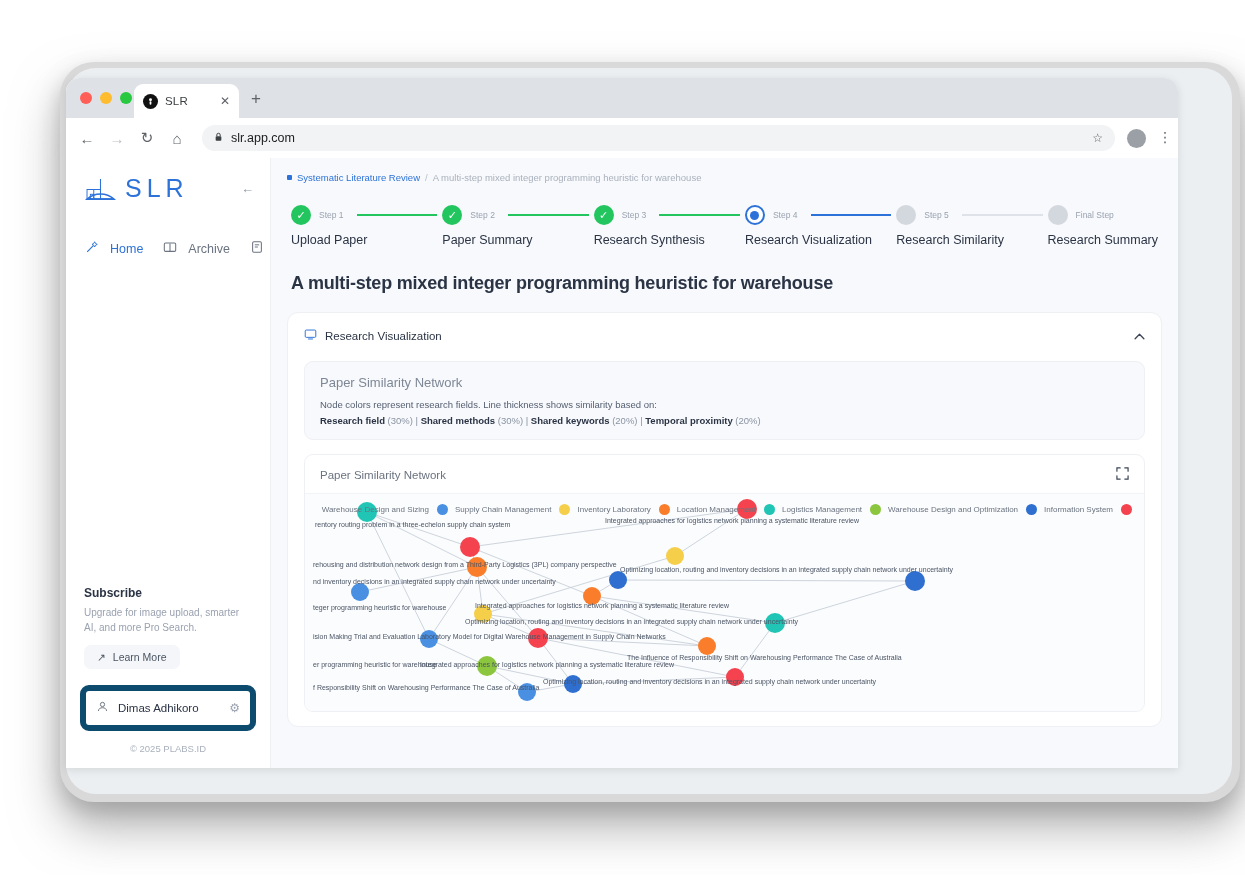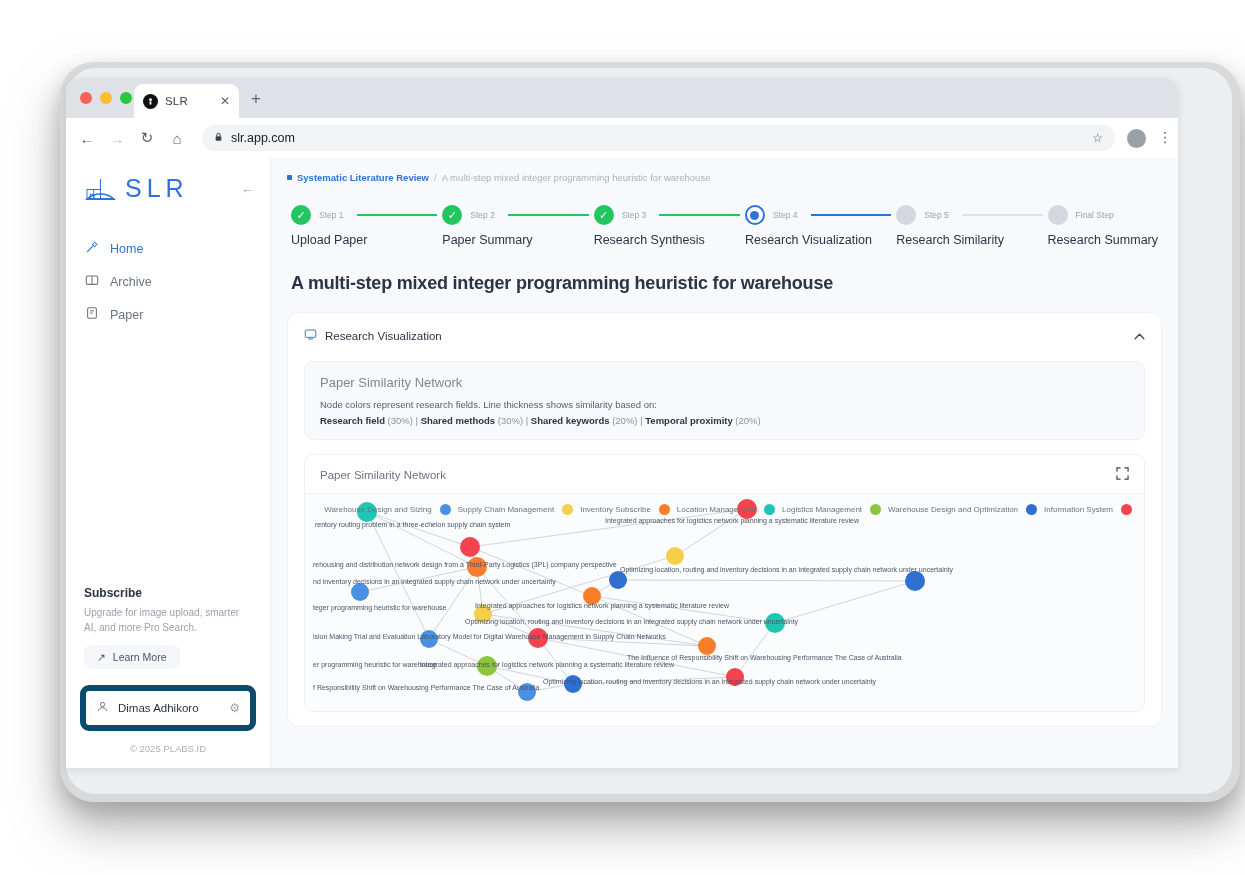--- a/index.html
+++ b/index.html
@@ -61,21 +61,21 @@
   
   .app{ display:flex; height:610px; background:#fff; }
 
   
   .sidebar{ width:205px; background:#fff; border-right:1px solid #eef0f3;
     display:flex; flex-direction:column; padding:16px 0 0 0; flex-shrink:0;}
   .brandrow{ display:flex; align-items:center; padding:0 16px 0 18px; gap:6px; margin-bottom:30px;}
   .brand-logo{ width:33px;height:26px; }
   .brand-text{ font-size:25px; color:#2d72d9; letter-spacing:5px; font-weight:300; margin-left:2px;}
   .collapse{ margin-left:auto; color:#8c96a8; font-size:13px; cursor:pointer; }
-  .nav{ display:flex; flex-direction:column; gap:2px; padding:0 10px; }
+  .nav{ display:flex; flex-direction:row; gap:2px; padding:0 10px; }
   .navitem{ display:flex; align-items:center; gap:11px; padding:7px 9px; border-radius:7px;
     font-size:12.5px; color:#6b7380; cursor:pointer; }
   .navitem.active{ color:#2d72d9; }
   .navitem svg{ flex-shrink:0; }
   .side-spacer{ flex:1; }
   .subscribe{ padding:0 18px 0 18px; }
   .sub-title{ font-size:12px; font-weight:bold; color:#2b3445; margin-bottom:6px;}
   .sub-desc{ font-size:10px; color:#9aa2b0; line-height:1.45; margin-bottom:10px;}
   .learn{ display:inline-flex; align-items:center; gap:7px; background:#f4f6f9;
     border:none; border-radius:7px; padding:6px 13px; font-size:10.5px; color:#4b5563;
@@ -83,21 +83,21 @@
   .userbox{ margin:16px 14px 0 14px; border:6px solid #0c4a6e; border-radius:9px;
     padding:8px 10px; display:flex; align-items:center; gap:9px; cursor:pointer;}
   .user-name{ font-size:11.5px; color:#2b3445; }
   .gear{ margin-left:auto; color:#9aa2b0; font-size:12px;}
   .copyright{ text-align:center; font-size:9.5px; color:#aab1bd; padding:12px 0 14px 0;}
 
   
   .main{ flex:1; background:#f7f9fc; padding:14px 16px 0 16px; overflow:hidden;}
   .breadcrumb{ display:flex; align-items:center; gap:5px; font-size:9.5px; margin-bottom:22px;}
   .bc-dot{ width:5px;height:5px;border-radius:1px;background:#2d72d9;}
-  .bc-link{ color:#2d72d9; font-weight:bold; cursor:pointer;}
+  .bc-link{ color:#2d72d9; font-weight:normal; cursor:pointer;}
   .bc-sep{ color:#b8bfca; }
   .bc-cur{ color:#aab1bd; }
 
   
   .stepper{ display:flex; padding:0 4px; margin-bottom:26px;}
   .step{ flex:1; }
   .step:last-child{ flex:0 0 auto; }
   .step-top{ display:flex; align-items:center; gap:8px;}
   .circle{ width:20px;height:20px;border-radius:50%; flex-shrink:0;
     display:flex;align-items:center;justify-content:center; }
@@ -435,21 +435,21 @@
               <div class="legend">
                   <div class="leg">
                     <span class="leg-txt">Warehouse Design and Sizing</span>
                     <span class="leg-dot" style="background: rgb(74, 144, 226);"></span>
                   </div>
                   <div class="leg">
                     <span class="leg-txt">Supply Chain Management</span>
                     <span class="leg-dot" style="background: rgb(245, 207, 74);"></span>
                   </div>
                   <div class="leg">
-                    <span class="leg-txt">Inventory Subscribe</span>
+                    <span class="leg-txt">Inventory Laboratory</span>
                     <span class="leg-dot" style="background: rgb(249, 125, 42);"></span>
                   </div>
                   <div class="leg">
                     <span class="leg-txt">Location Management</span>
                     <span class="leg-dot" style="background: rgb(33, 197, 181);"></span>
                   </div>
                   <div class="leg">
                     <span class="leg-txt">Logistics Management</span>
                     <span class="leg-dot" style="background: rgb(140, 198, 63);"></span>
                   </div>

